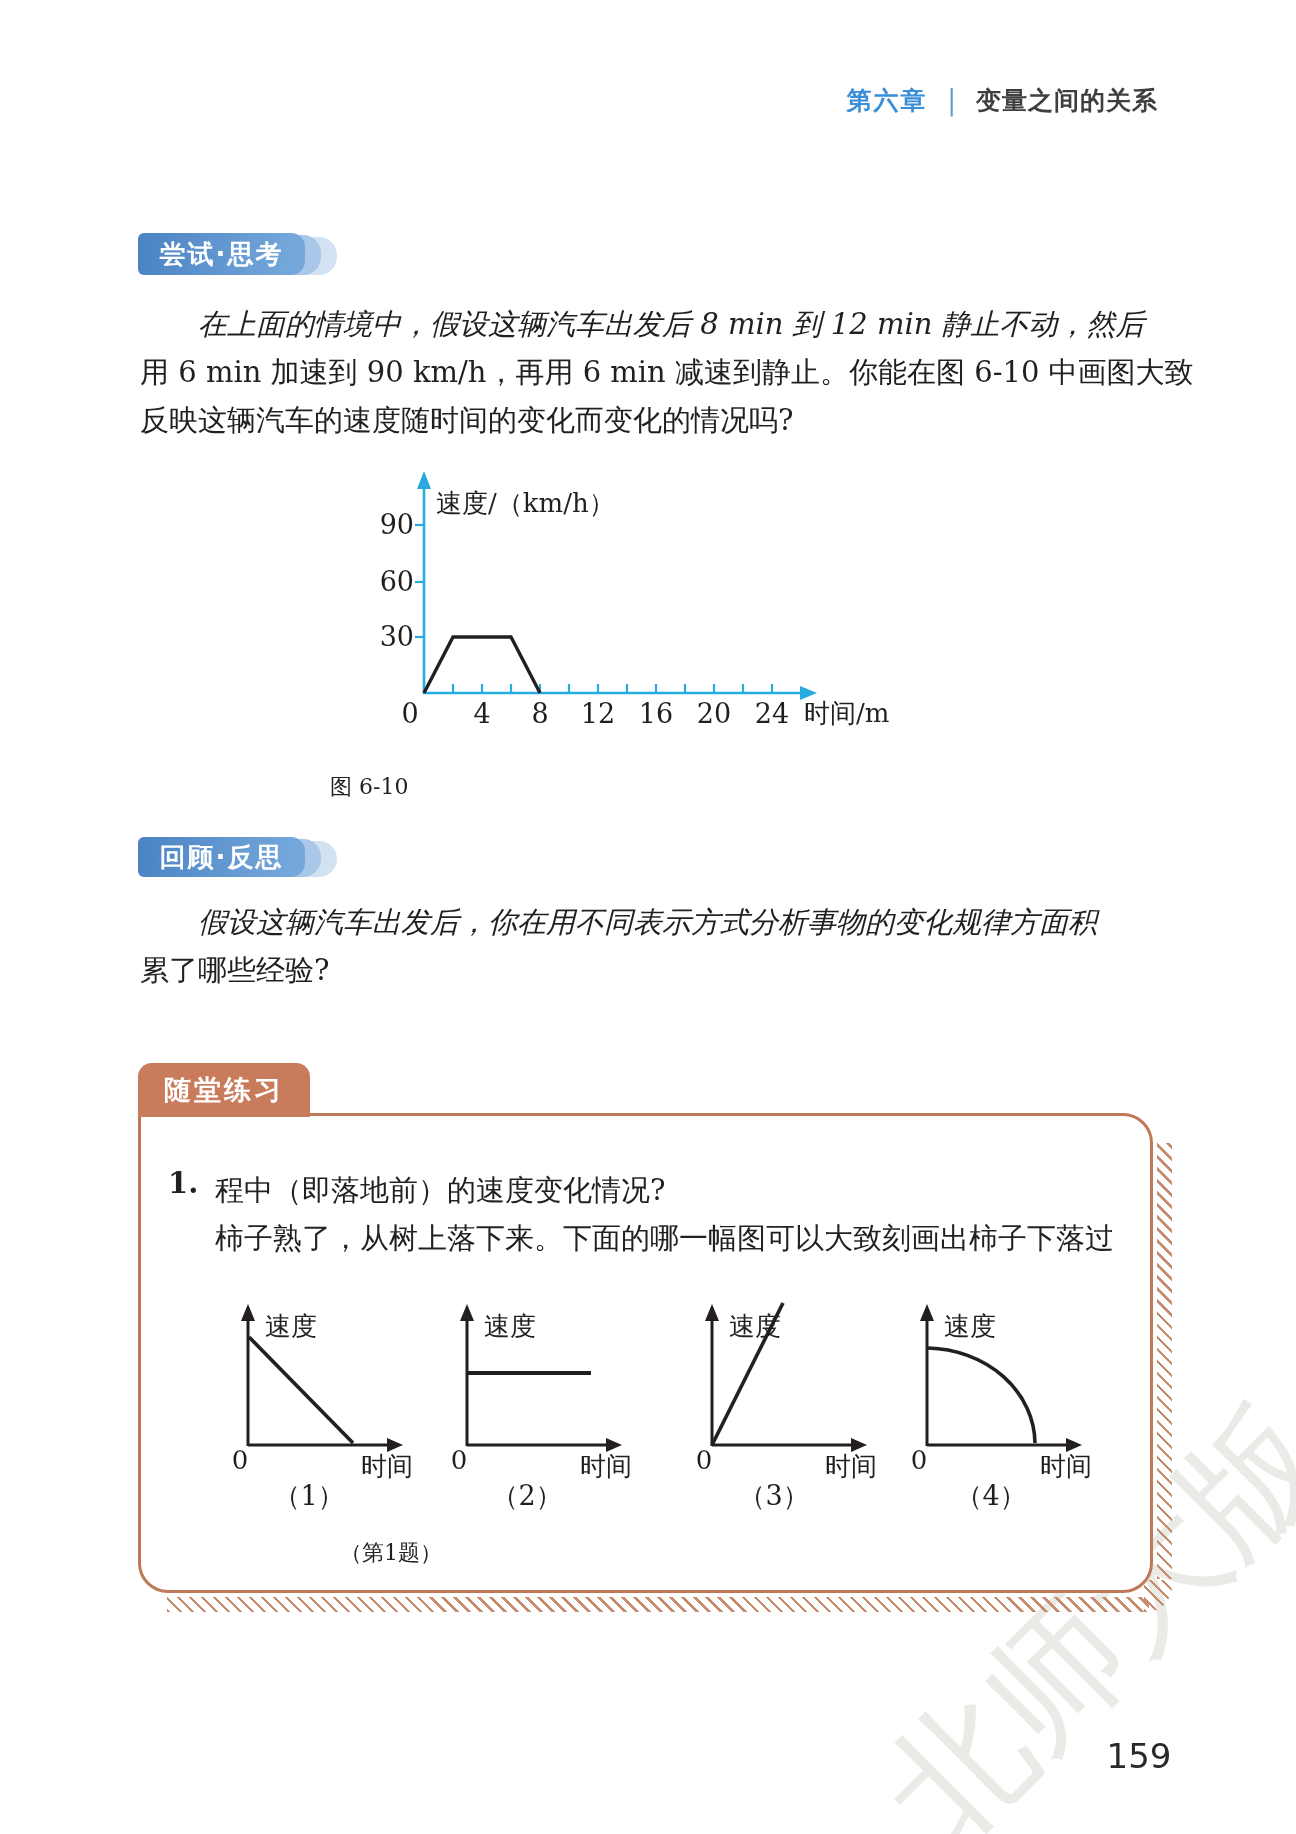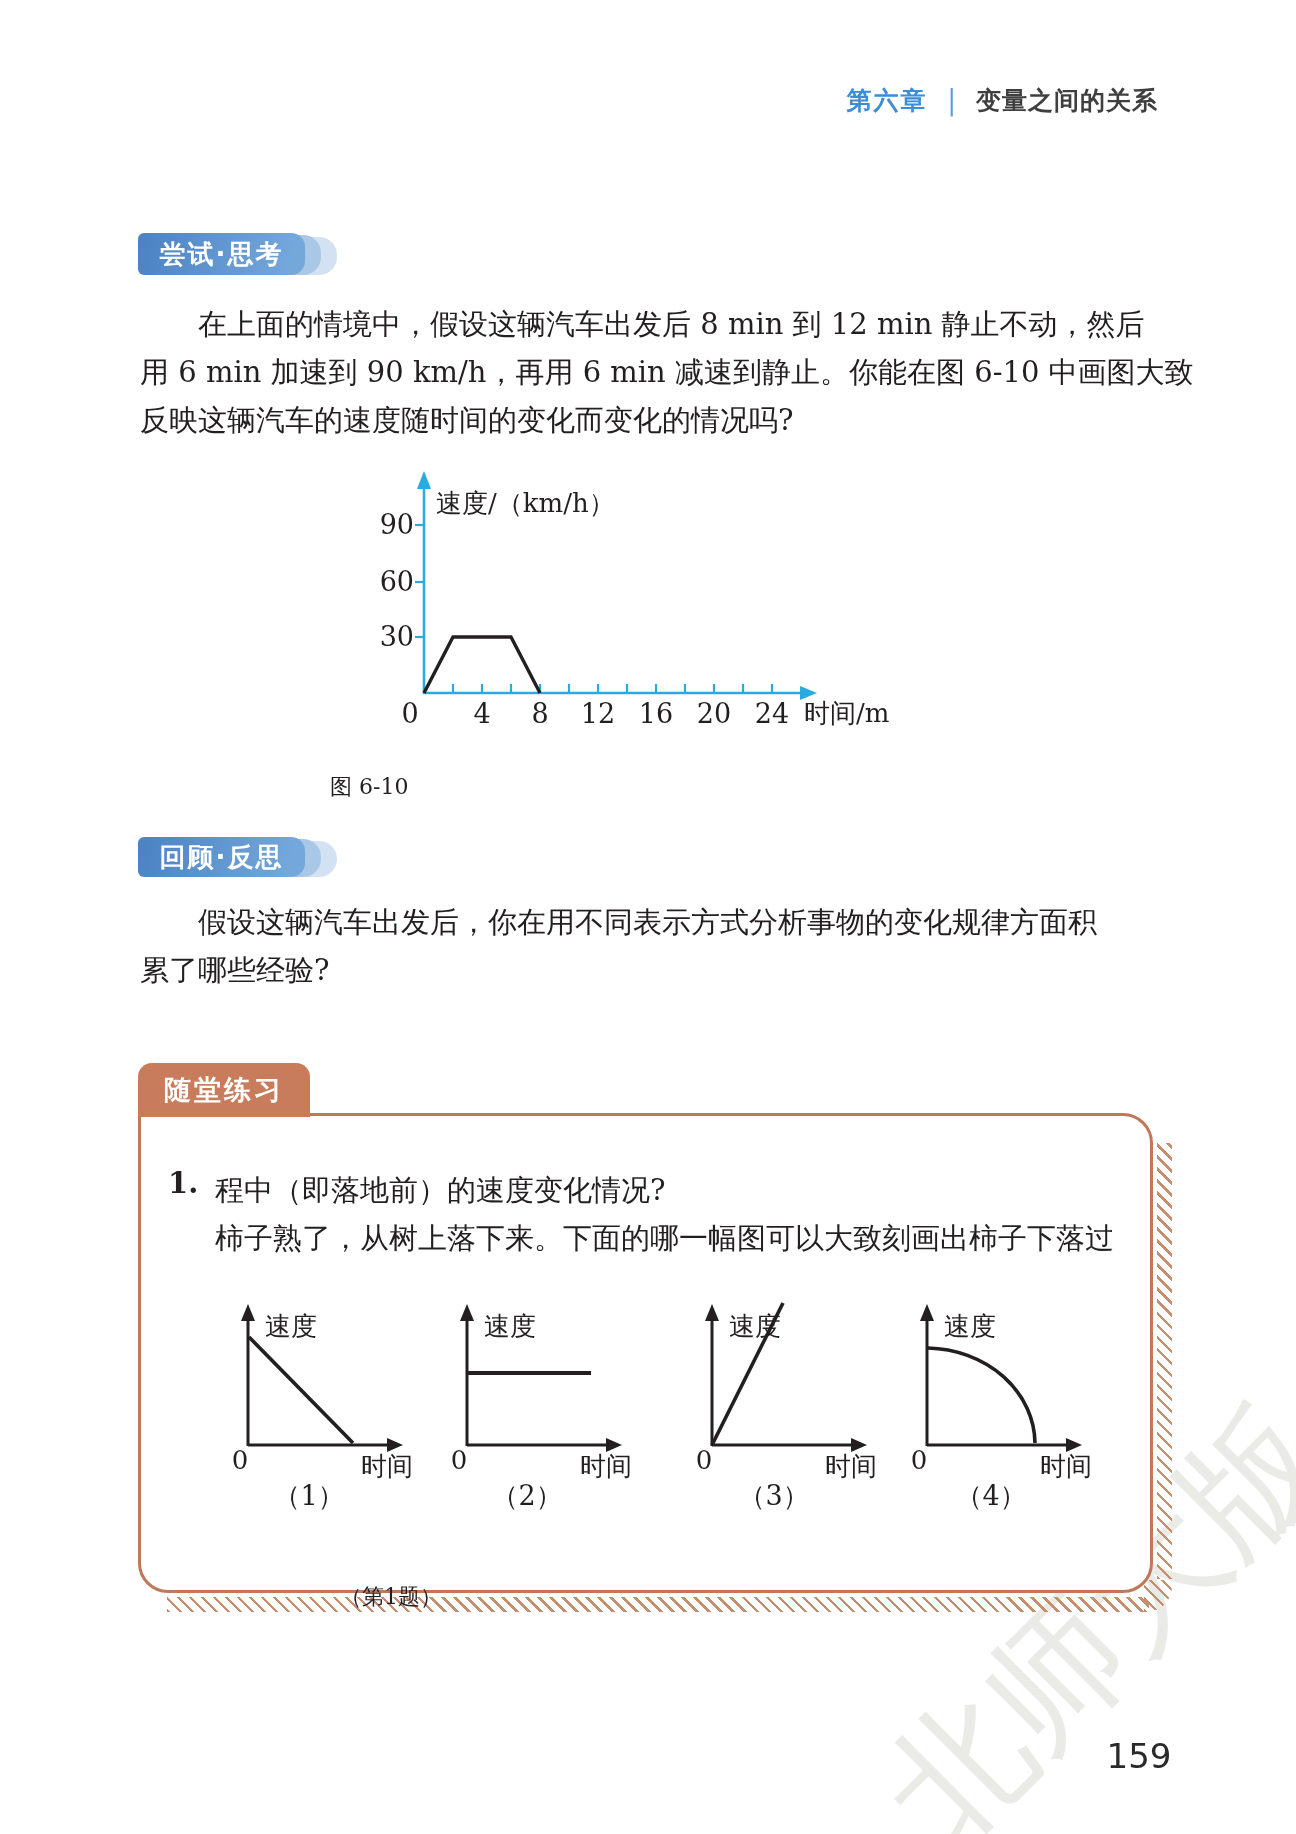--- a/index.html
+++ b/index.html
@@ -28,21 +28,21 @@
   .blue-tab .face { position:absolute; inset:0;
     background:linear-gradient(100deg,#4a82c3 0%,#74a7da 90%);
     border-radius:6px 14px 14px 6px; color:#ffffff;
     font-family:"DejaVu Sans", sans-serif; font-weight:bold; font-size:26px;
     letter-spacing:2px; display:flex; align-items:center; justify-content:center; }
 
   
   .para { position:absolute; left:140px; width:1006px; font-size:29px;
     line-height:48px; z-index:2; }
   .para .ln { white-space:nowrap; }
-  .para .indent { text-indent:58px; }
+  .para .indent { text-indent:58px;font-style:italic; }
 
   
   .figcap { position:absolute; font-size:22px; z-index:2;margin-top:39px; }
 
   
   .ex-tab { position:absolute; left:138px; top:1063px; width:172px; height:54px;
     background:#c87c5c; border-radius:14px 14px 0 0; color:#fff; z-index:4;
     font-family:"DejaVu Sans", sans-serif; font-weight:bold; font-size:27px;
     letter-spacing:3px; display:flex; align-items:center; justify-content:center; }
   .ex-box { position:absolute; left:138px; top:1113px; width:1015px; height:480px;
@@ -213,17 +213,17 @@
     <text x="80" y="40" font-size="26">速度</text>
     <text x="55" y="174" font-size="26" text-anchor="middle">0</text>
     <text x="176" y="180" font-size="26">时间</text>
   </svg>
 
   <div class="opt-cap" style="left:249px;">（1）</div>
   <div class="opt-cap" style="left:467px;">（2）</div>
   <div class="opt-cap" style="left:714px;">（3）</div>
   <div class="opt-cap" style="left:931px;">（4）</div>
 
-  <div class="figcap" style="left:340px; top:1543px; width:560px; z-index:4;">（第1题）</div>
+  <div class="figcap" style="left:340px; top:1499px; width:560px; z-index:4;">（第1题）</div>
 
   <div class="pagenum">159</div>
 
 </div>
 
 </body></html>

